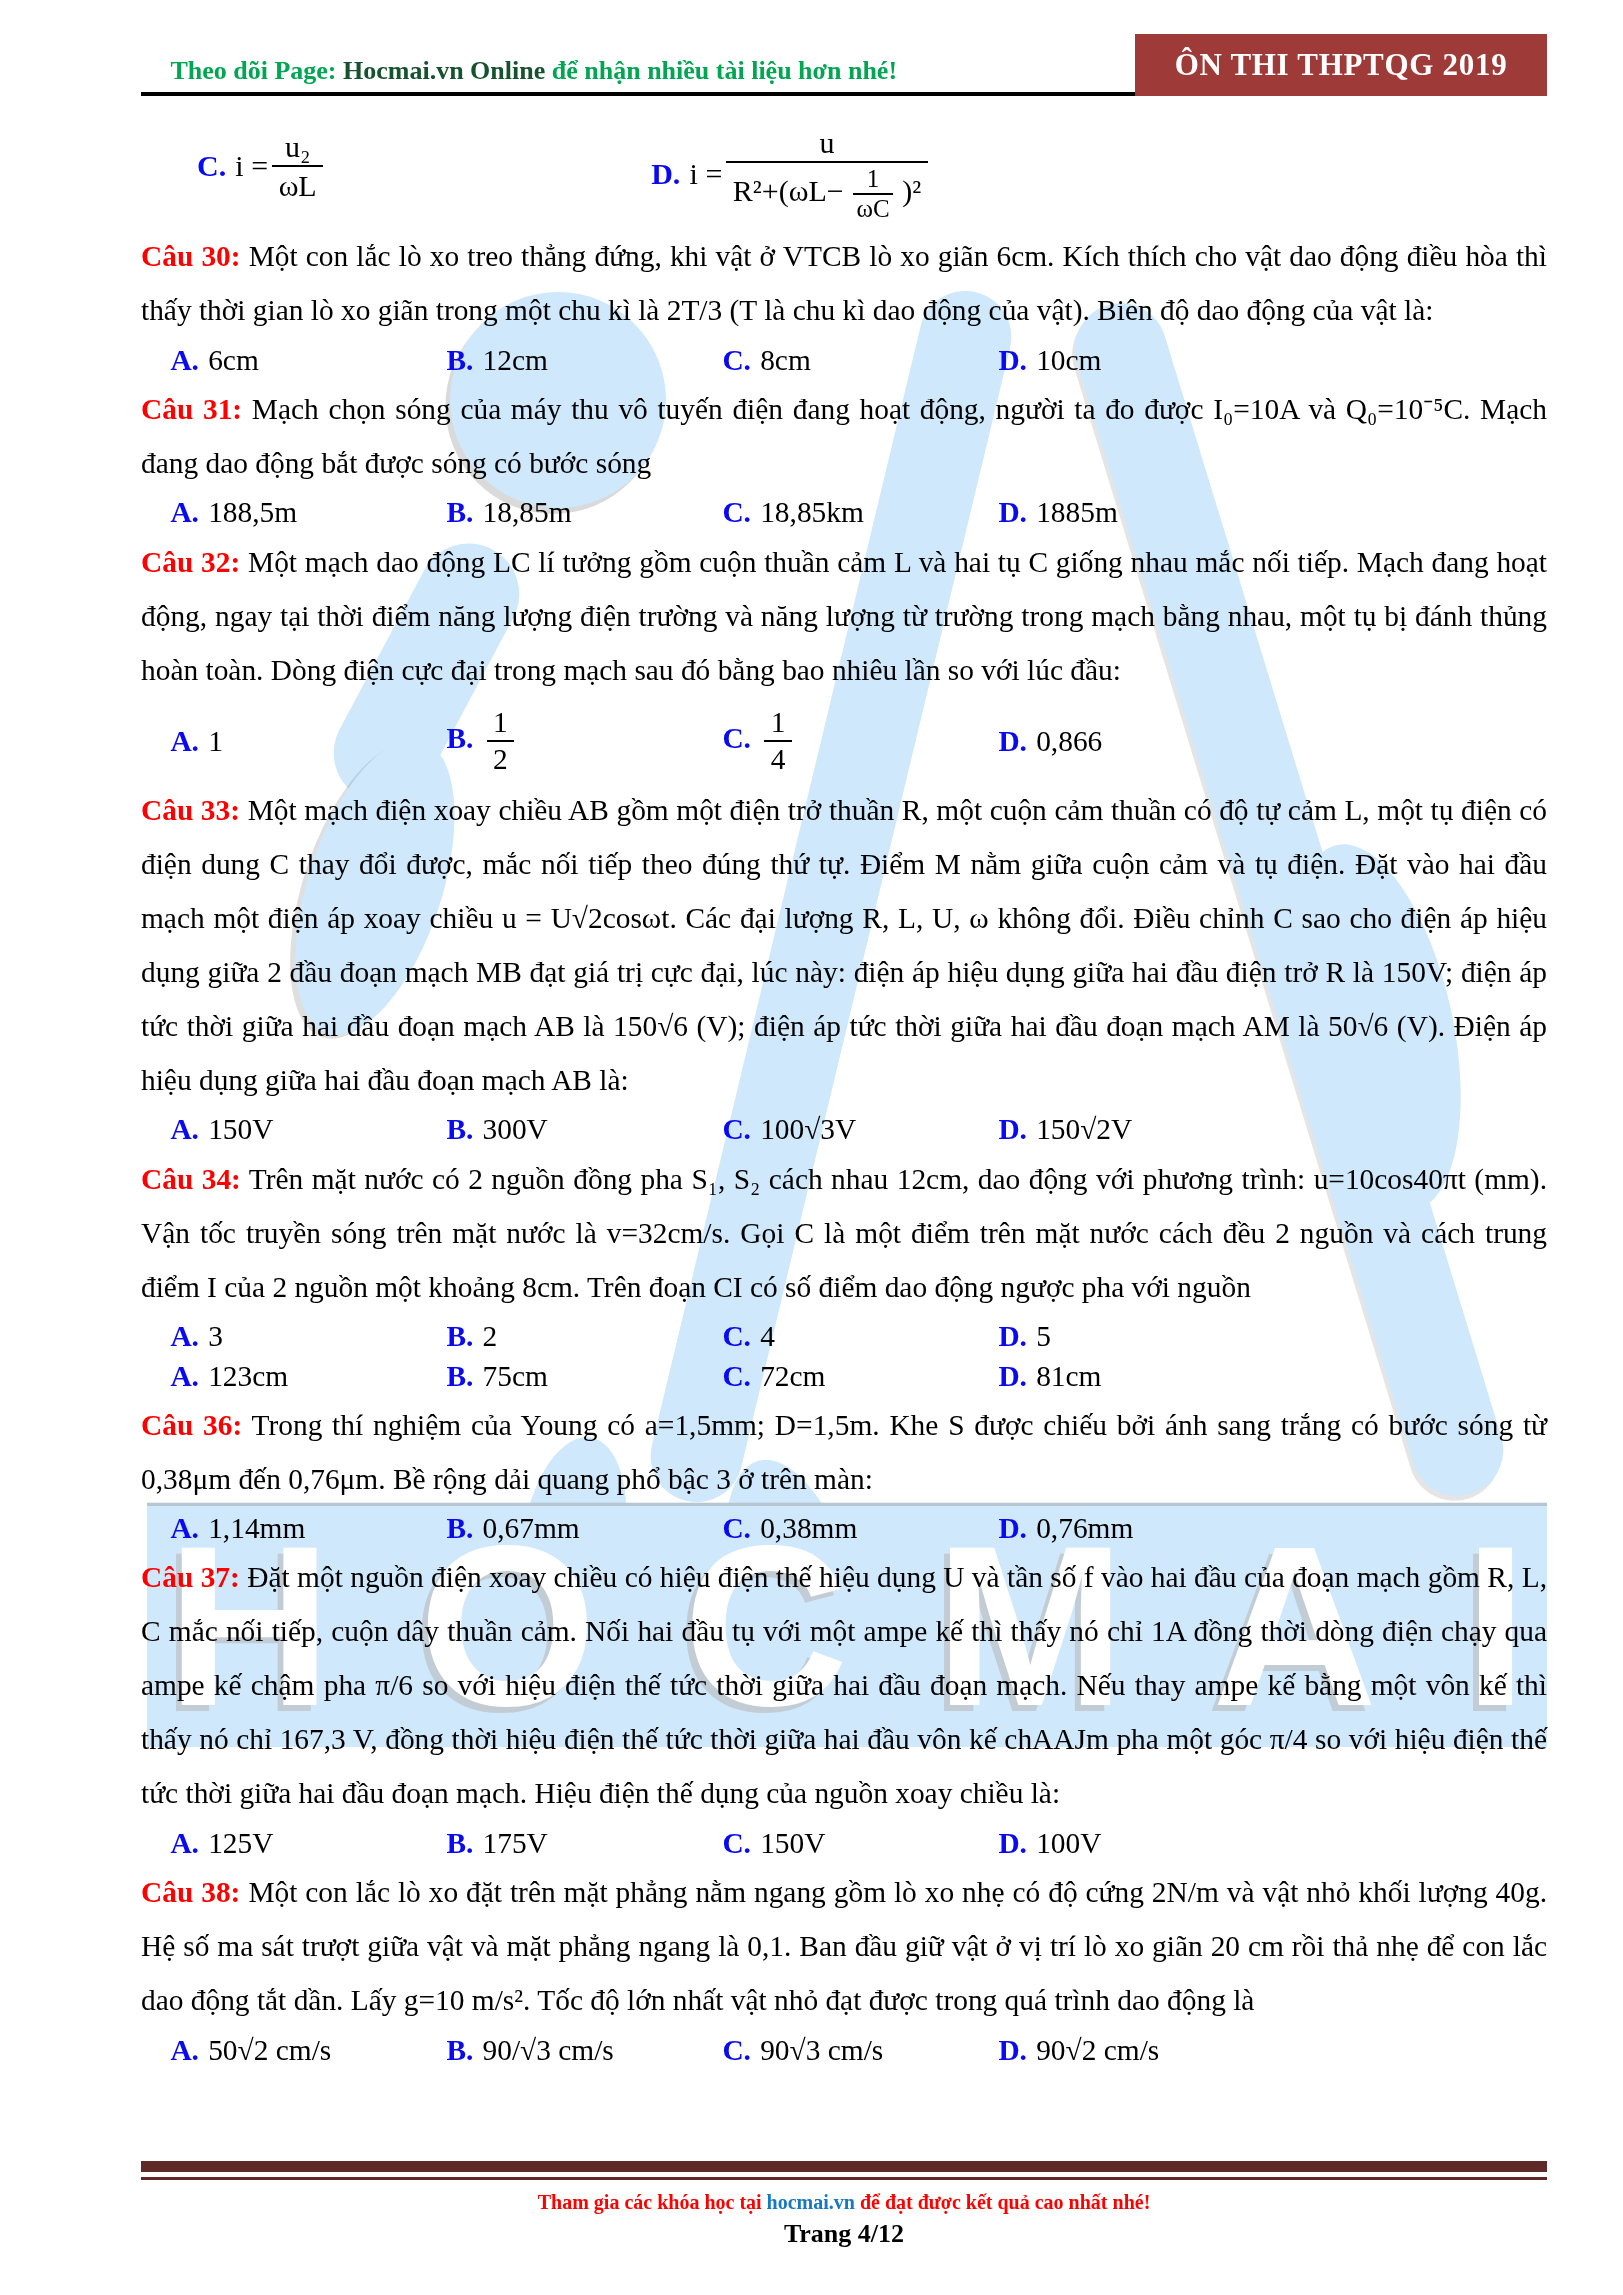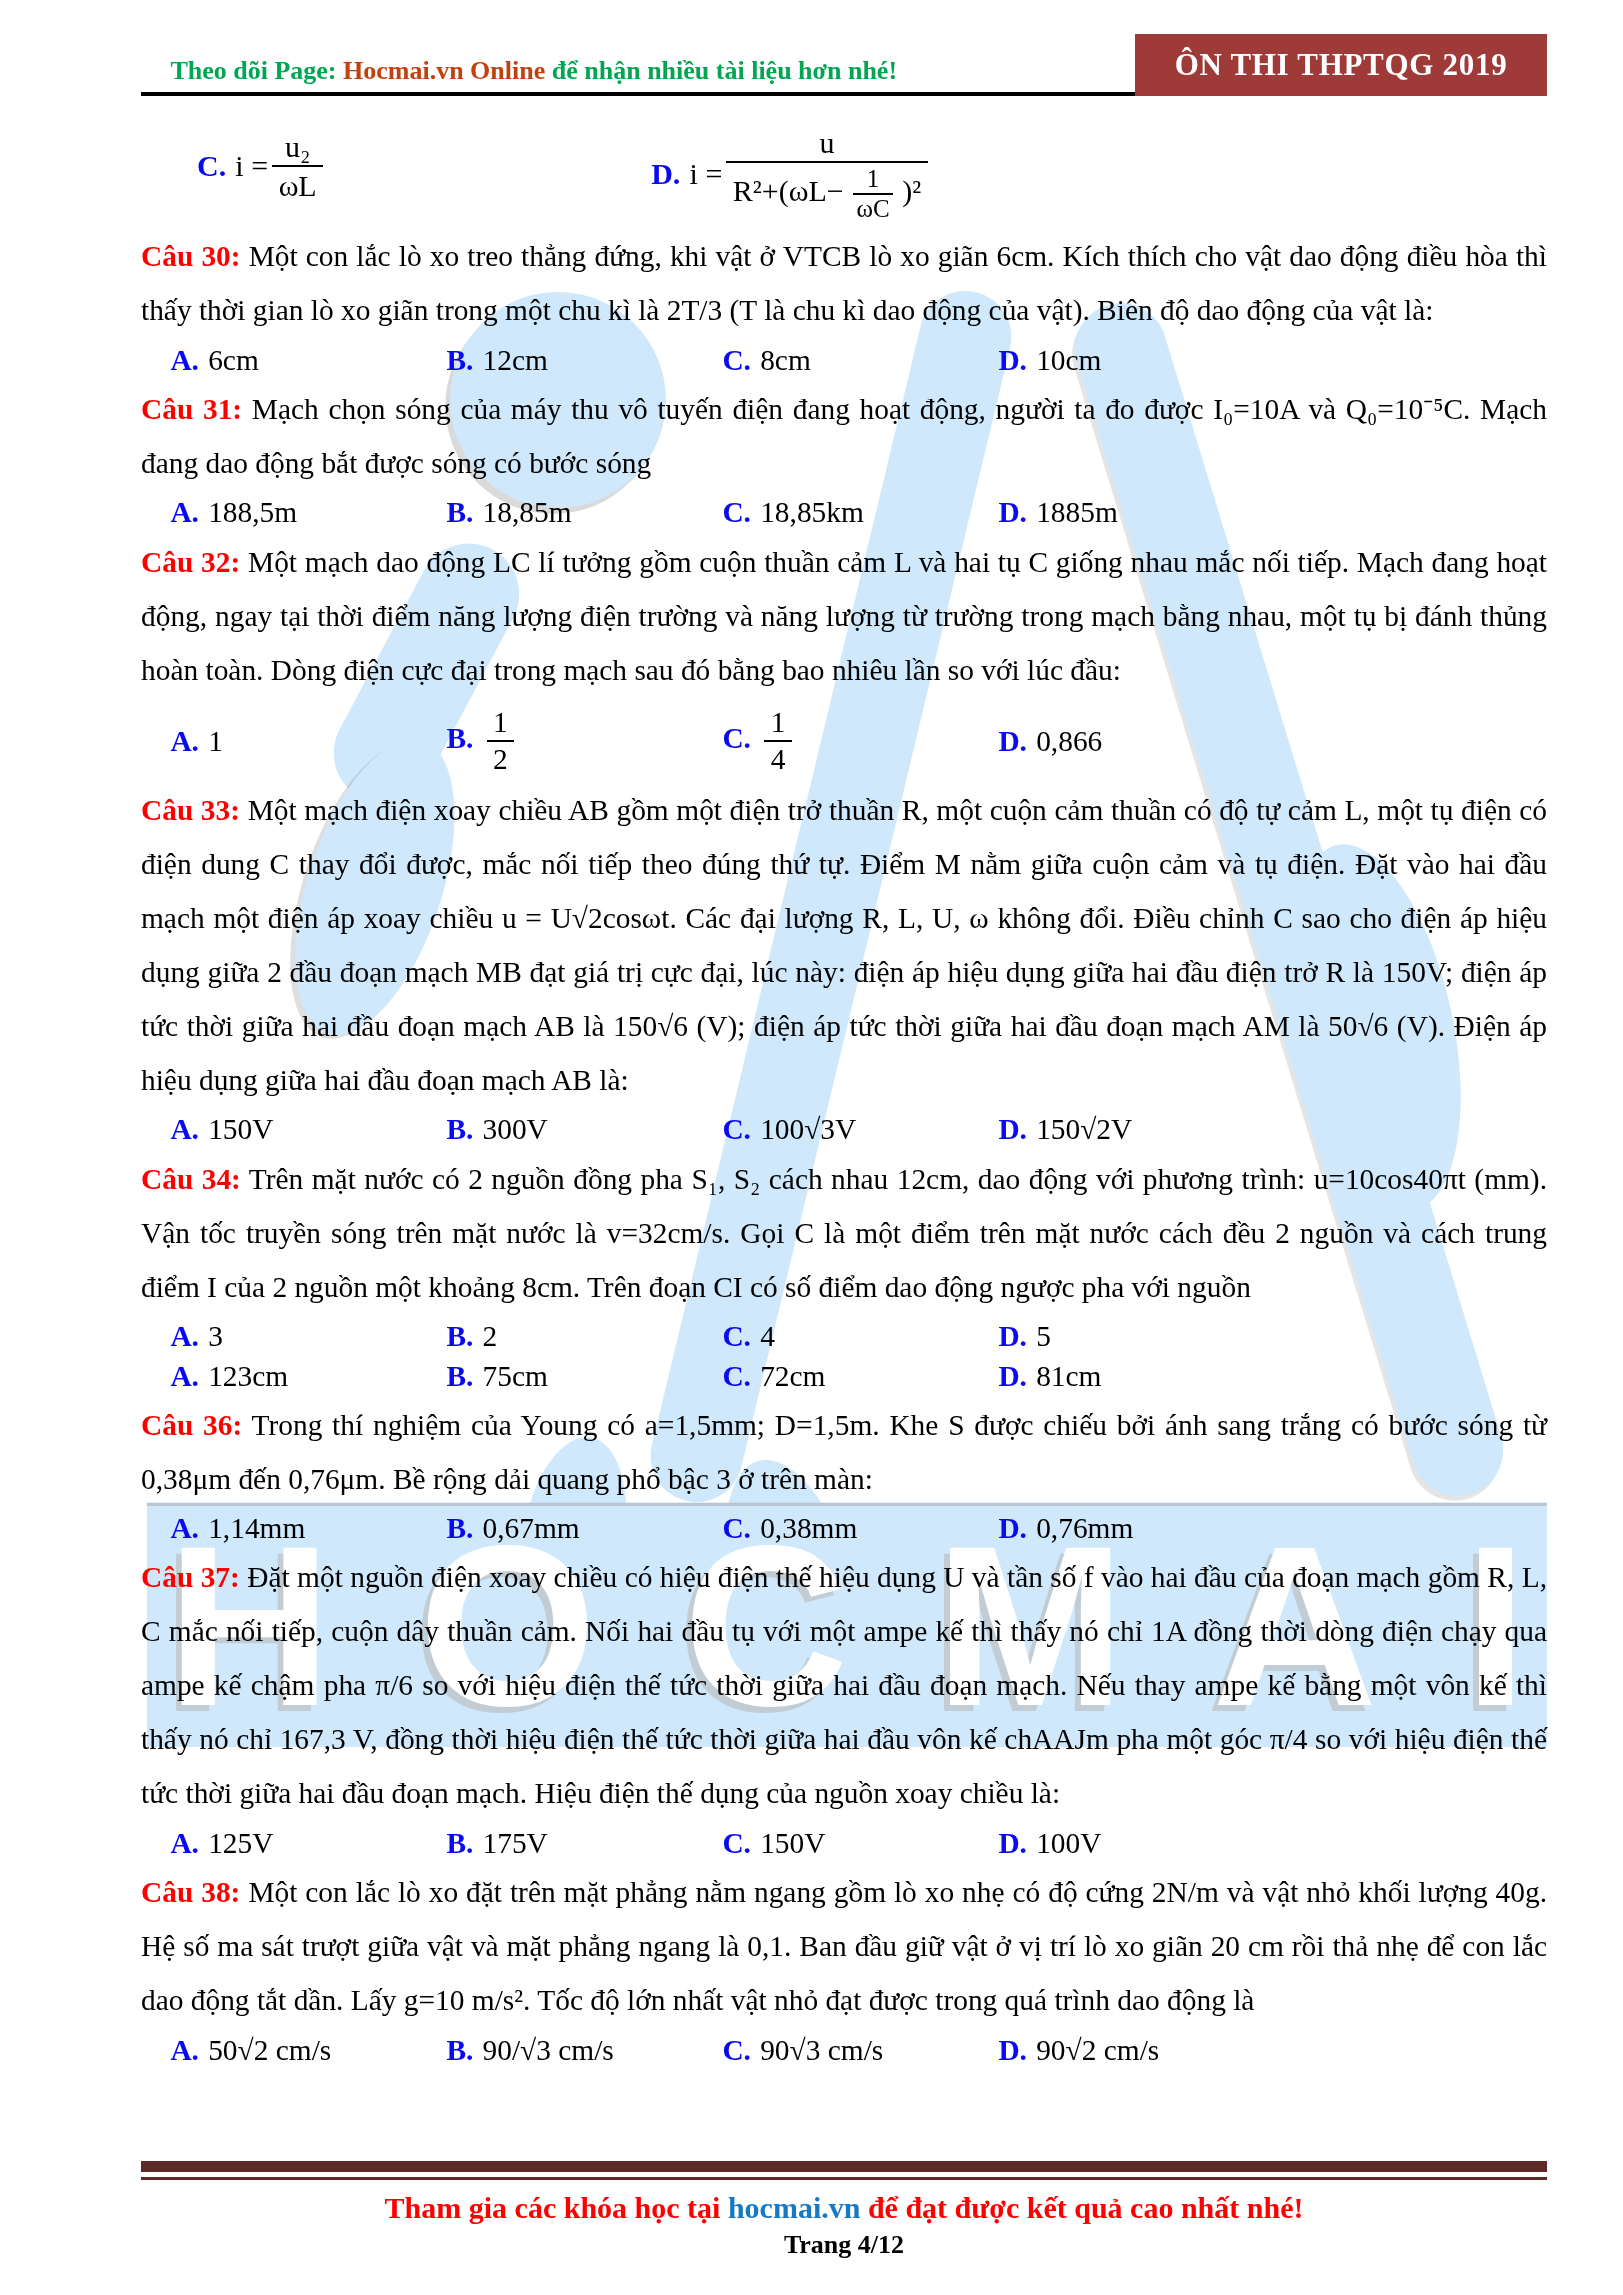--- a/index.html
+++ b/index.html
@@ -40,21 +40,21 @@
   }
   
   .content { position:relative; z-index:1; padding:34px 76px 0 141px; }
   
   .header { display:flex; align-items:flex-end; }
   .header-left {
     flex:1; border-bottom:4.6px solid #000; padding:0 0 6.5px 29.4px;
     font-size:26px; font-weight:bold; white-space:nowrap;
   }
   .grn { color:#00a651; }
-  .hred { color:#c2410c;font-family:Liberation Serif, serif; }
+  .hred { color:#14532d;font-family:Liberation Serif, serif; }
   .header-box {
     width:412px; height:62px; background:#9e3b38; color:#ffffff;
     font-size:31px; font-weight:bold; display:flex; align-items:center;
     justify-content:center; letter-spacing:0.7px;
   }
   
   .formulas { margin:34px 0 6.5px 0; display:flex; align-items:flex-start; font-size:30px; }
   .f-item { display:flex; align-items:center; }
   .f-c { margin-left:56px; }
   .f-d { margin-left:324px; margin-top:-3.9px; }
@@ -72,21 +72,21 @@
   .answers {
     display:grid; grid-template-columns:276px 276px 276px 1fr;
     padding-left:29.4px; margin:6.5px 0 5.2px; font-size:29.4px; align-items:center;
   }
   .answers.tall { margin:9.2px 0 6.5px; }
   .ans { white-space:nowrap; }
   
   .footer { position:absolute; z-index:1; left:141px; right:76px; top:2161px; }
   .foot-bar  { height:11px; background:#5d2a28; }
   .foot-line { height:3.3px;  background:#5d2a28; margin-top:5.2px; }
-  .foot-text { margin-top:10.5px; text-align:center; font-size:30px; font-weight:bold; color:#ff0000; }
+  .foot-text { margin-top:10.5px; text-align:center; font-size:20px; font-weight:bold; color:#ff0000; }
   .foot-text .lblue { color:#1779c4; }
   .foot-page { text-align:center; font-size:26px; font-weight:bold; margin-top:5.2px; color:#000; }
 </style>
 </head>
 <body>
 
 <div class="page">
 
   <div class="watermark">
     <div class="wm-shape wm-head"></div>

